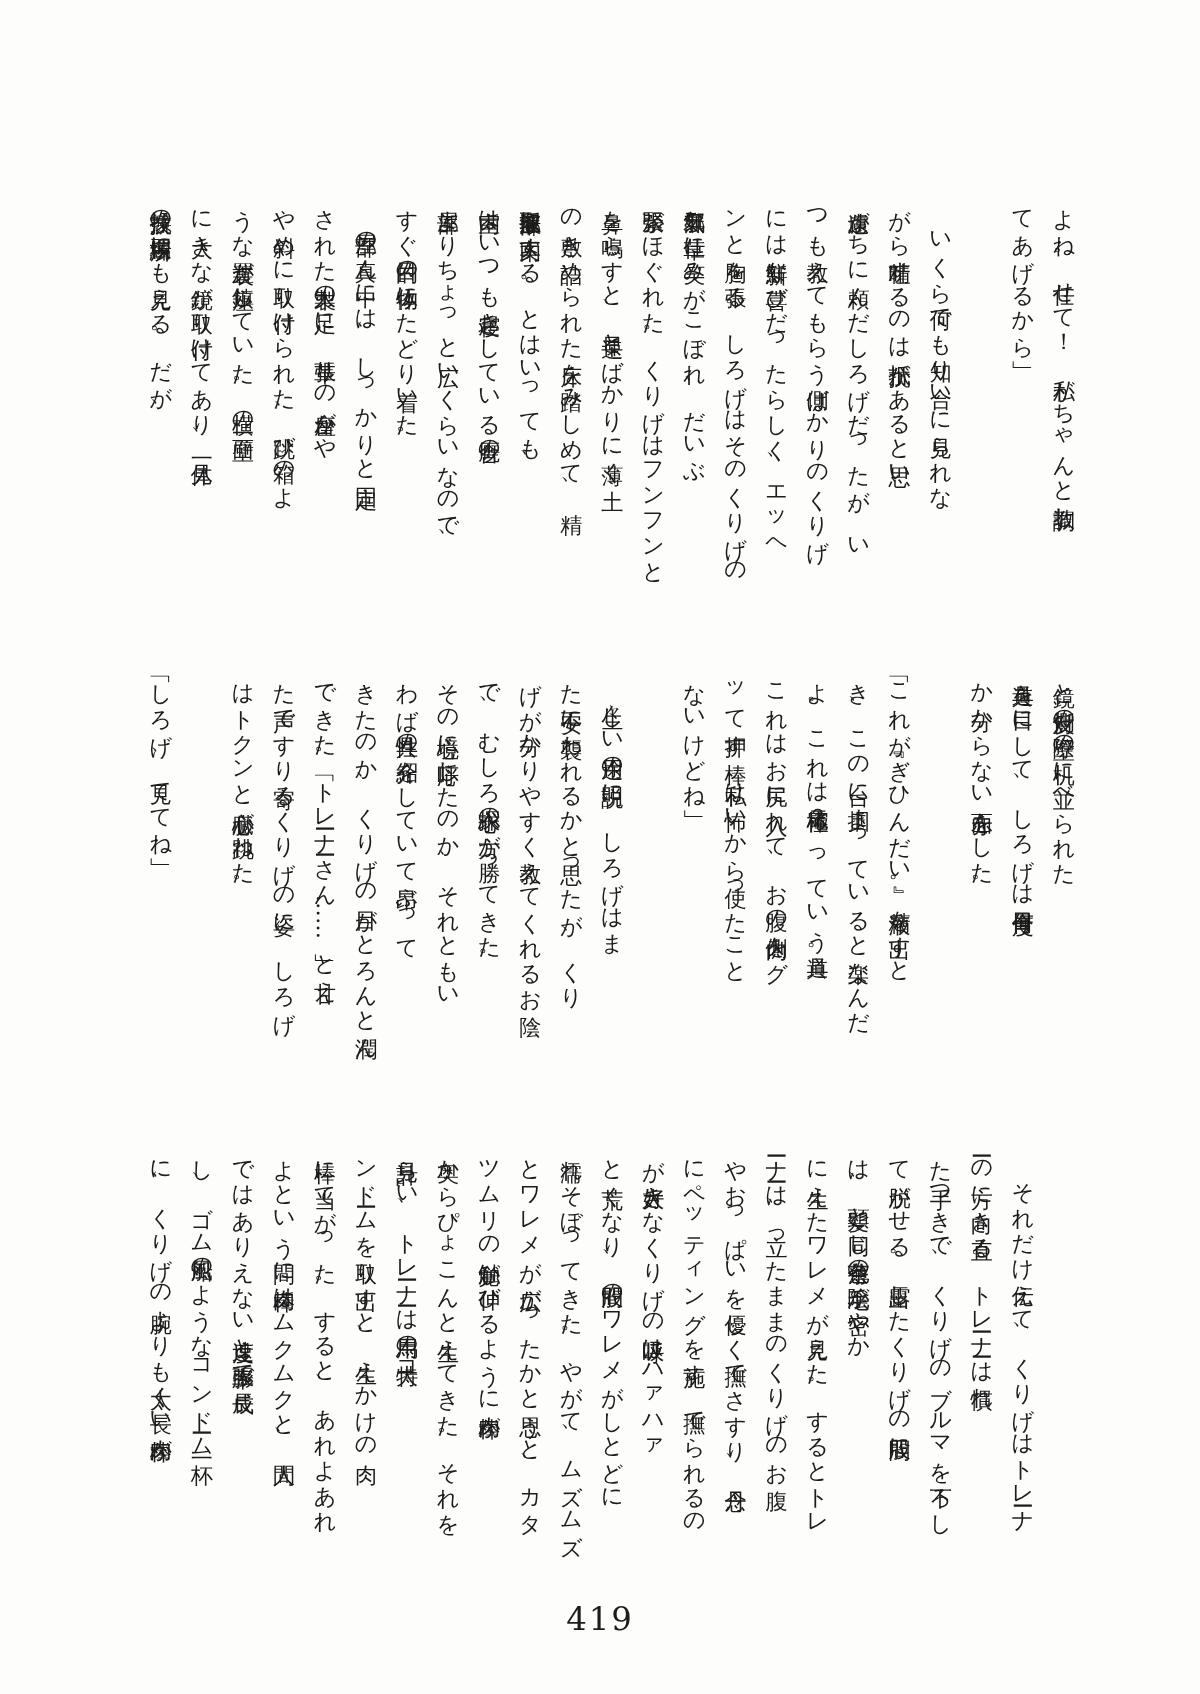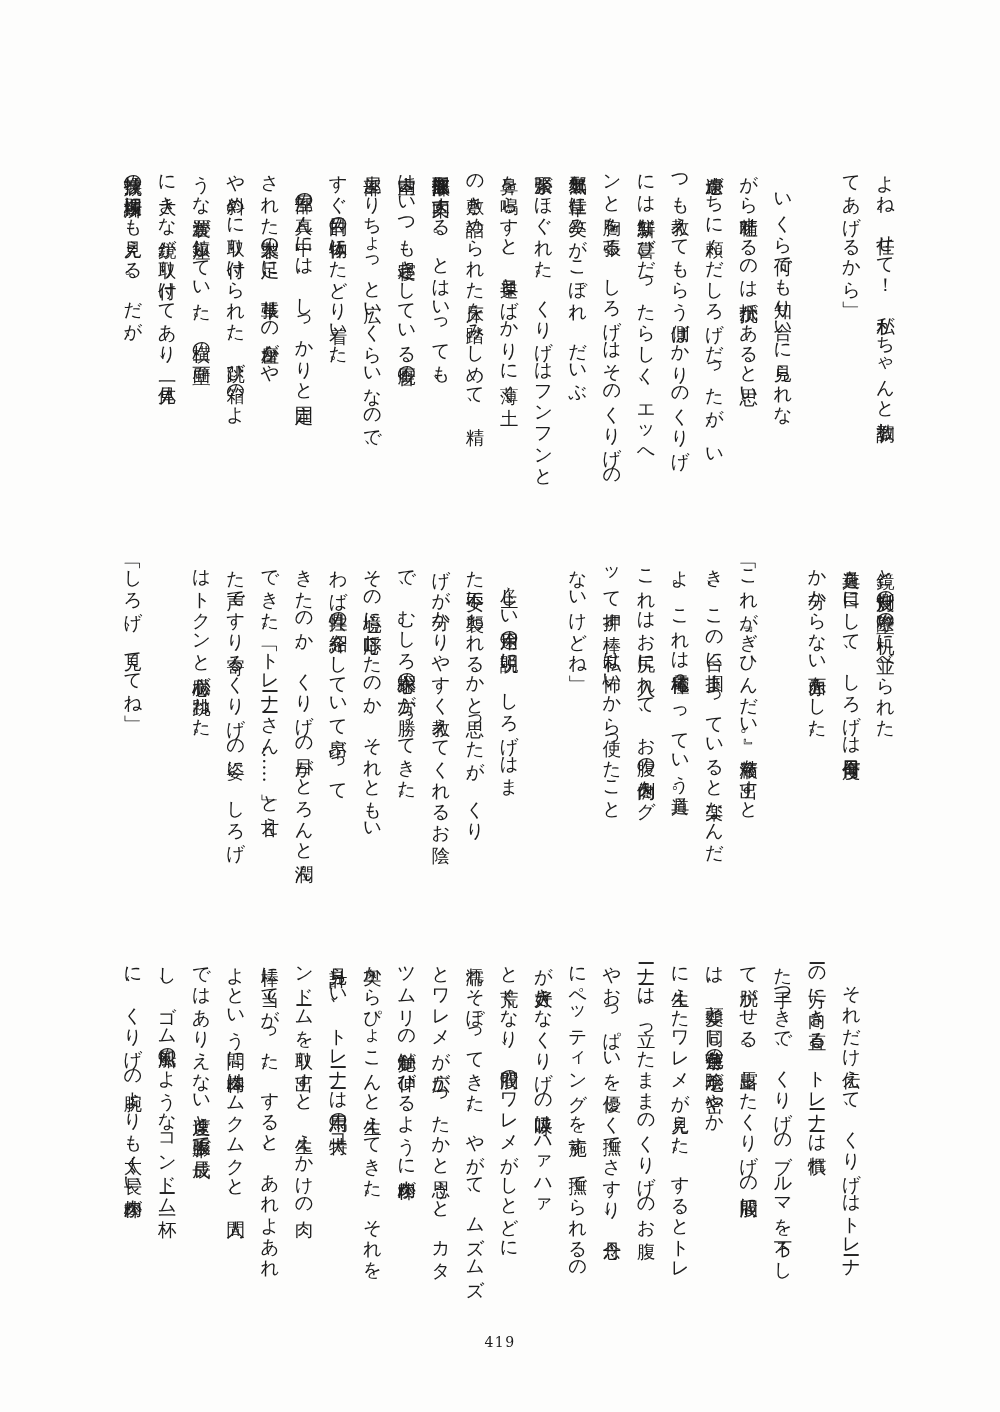--- a/index.html
+++ b/index.html
@@ -28,21 +28,21 @@
   }
   .col {
     white-space: nowrap;
   }
   .page-number {
     position: absolute;
     top: 1334px;
     left: 0;
     width: 100%;
     text-align: center;
-    font-size: 14px;
+    font-size: 27px;
     letter-spacing: 1.5px;
     color: var(--ink, #1c1c1c);
     font-family: "DejaVu Serif", "Liberation Serif", serif;
   }
 </style>
 </head>
 <body>
 
 <div class="page">
   <div class="band" id="band-0" style="top:162px">

